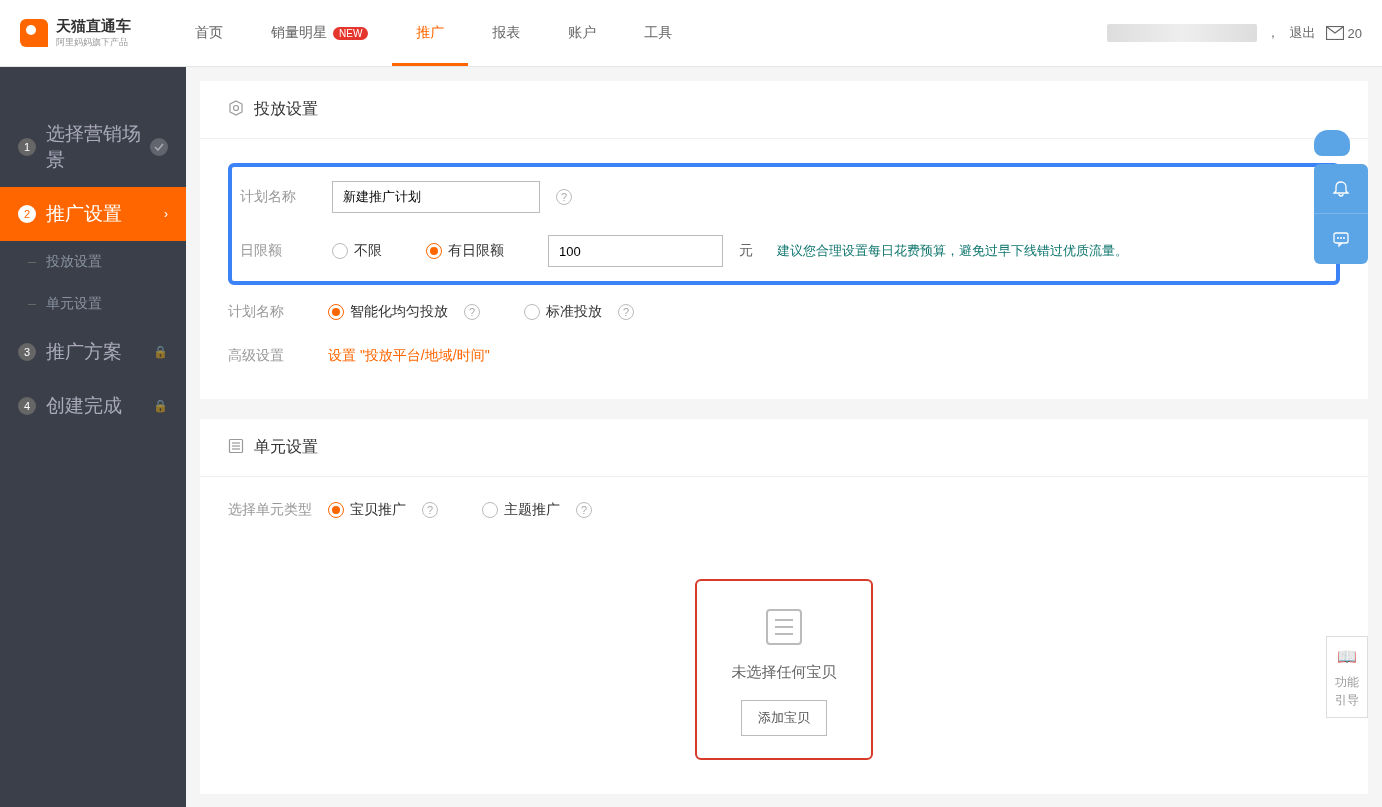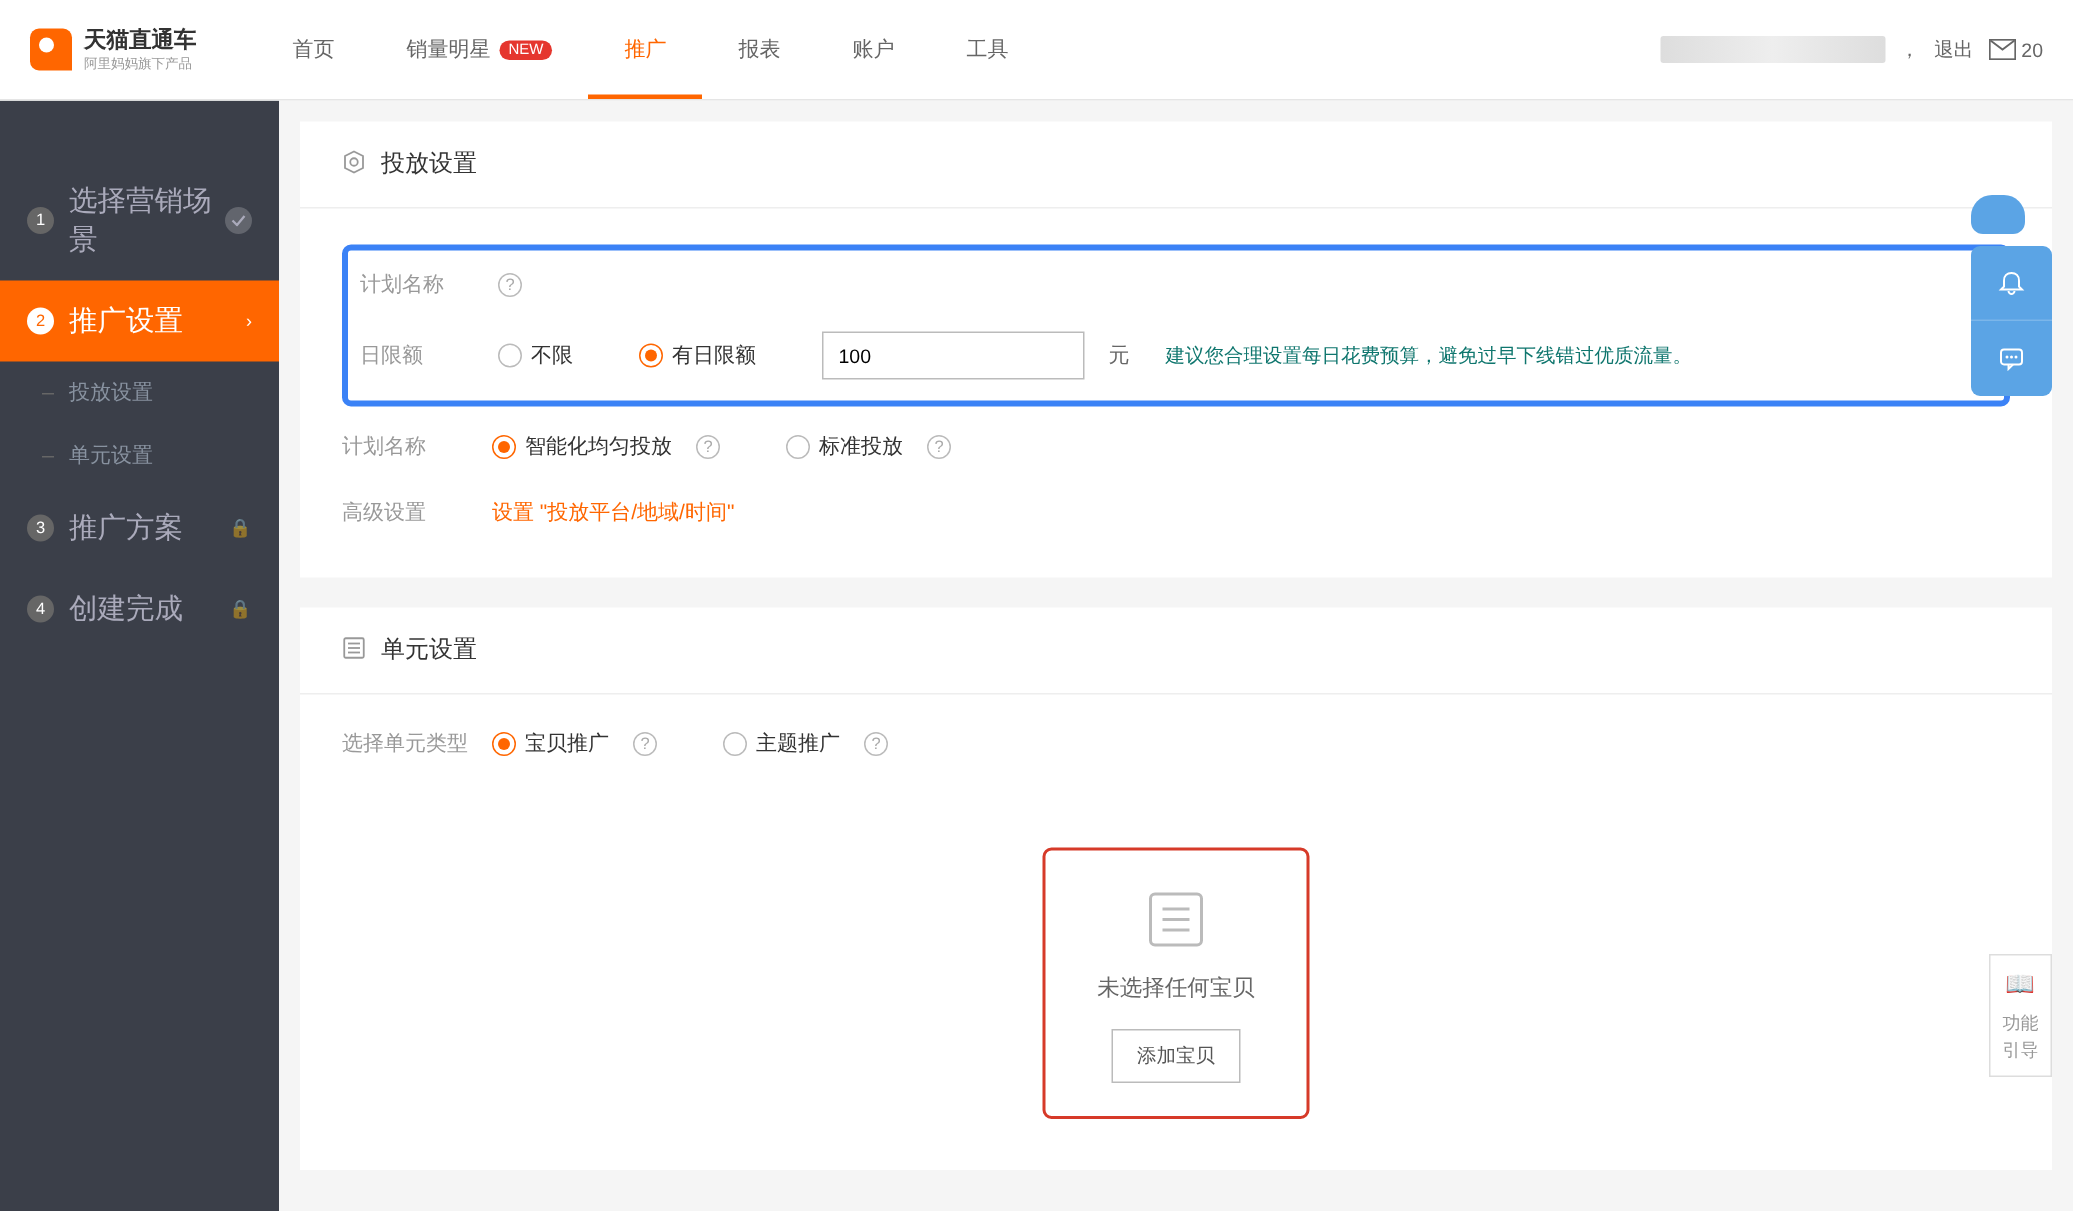--- a/index.html
+++ b/index.html
@@ -163,20 +163,21 @@
               <polygon points="8,1 14,4 14,12 8,15 2,12 2,4" fill="none" stroke="#999" stroke-width="1.2"></polygon>
               <circle cx="8" cy="8" r="2.5" fill="none" stroke="#999" stroke-width="1.2"></circle>
             </svg></span>
         <span class="panel-title">投放设置</span>
       </div>
       <div class="panel-body">
         <div class="highlight-box">
           <div class="form-row">
             <span class="form-label">计划名称</span>
             <div class="form-content">
+              <input class="text-input" value="新建推广计划" style="">
               <span class="help-icon">?</span>
             </div>
           </div>
           <div class="form-row">
             <span class="form-label">日限额</span>
             <div class="form-content">
               <label class="radio-wrap">
                   <span class="radio"></span>
                   <span>不限</span>
                 </label>

